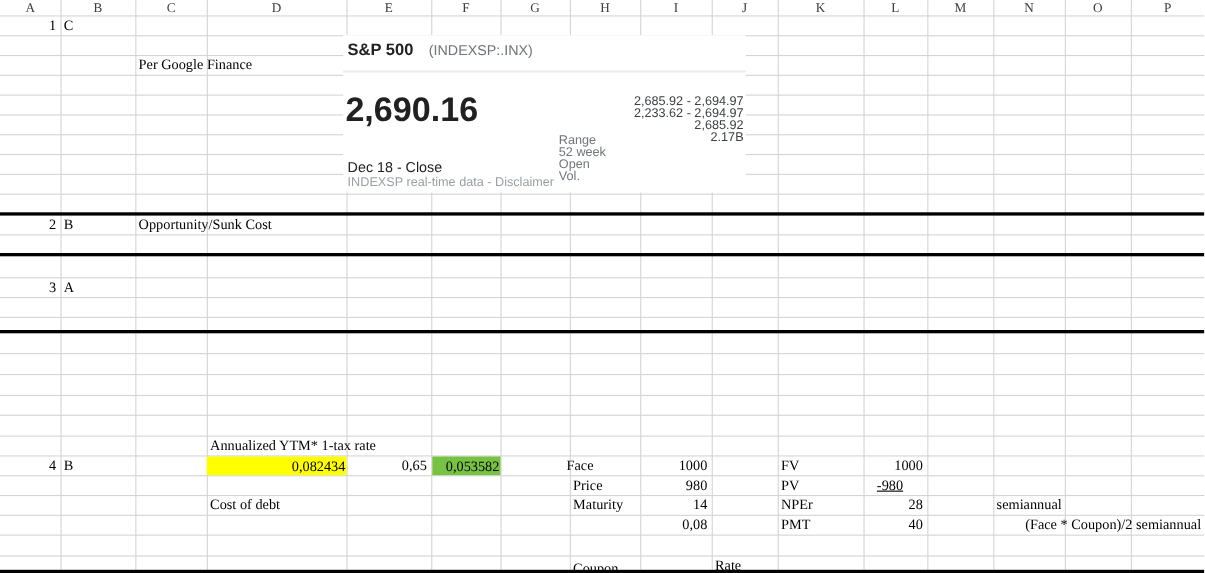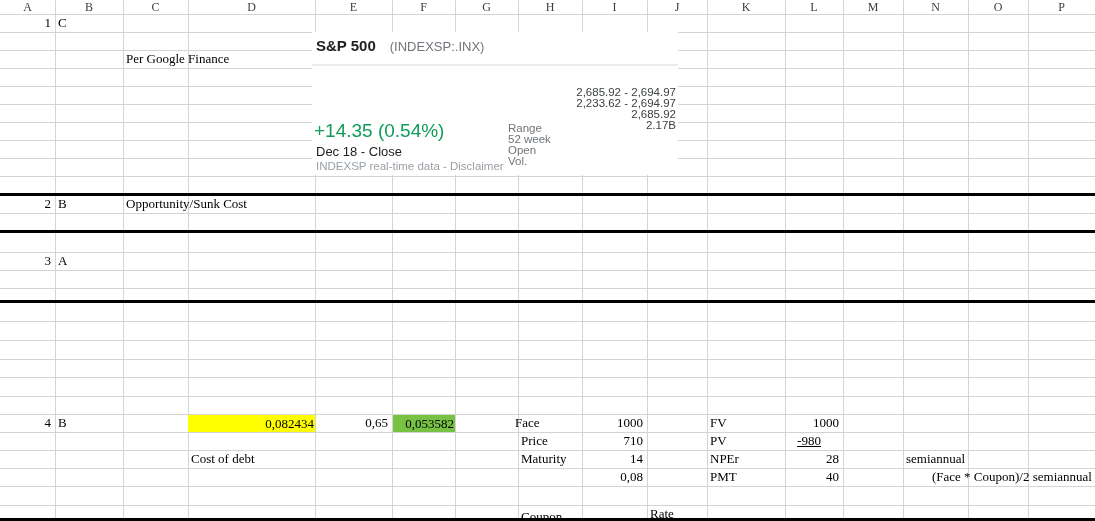--- a/index.html
+++ b/index.html
@@ -108,33 +108,34 @@
   <div class="cell" style="left:58px;top:14px;">C</div>
   <div class="cell" style="left:126px;top:50px;">Per Google Finance</div>
 
   <div class="cell num" style="left:0;top:195px;width:51px;">2</div>
   <div class="cell" style="left:58px;top:195px;">B</div>
   <div class="cell" style="left:126px;top:195px;">Opportunity/Sunk Cost</div>
 
   <div class="cell num" style="left:0;top:252px;width:51px;">3</div>
   <div class="cell" style="left:58px;top:252px;">A</div>
 
+  <div class="cell" style="left:191px;top:396px;">Annualized YTM* 1-tax rate</div>
 
   <div class="cell num" style="left:0;top:414px;width:51px;">4</div>
   <div class="cell" style="left:58px;top:414px;">B</div>
   <div class="fill" style="left: 188px; top: 415px; width: 127px; background: rgb(255, 255, 0);">0,082434</div>
   <div class="cell num" style="left:315px;top:414px;width:73px;">0,65</div>
   <div class="fill" style="left: 393px; top: 415px; width: 62px; background: rgb(119, 194, 67);">0,053582</div>
 
   <div class="cell" style="left:191px;top:450px;">Cost of debt</div>
 
   <div class="cell" style="left:515px;top:414px;">Face</div>
   <div class="cell num" style="left:582px;top:414px;width:61px;">1000</div>
   <div class="cell" style="left:521px;top:432px;">Price</div>
-  <div class="cell num" style="left:582px;top:432px;width:61px;">710</div>
+  <div class="cell num" style="left:582px;top:432px;width:61px;">980</div>
   <div class="cell" style="left:521px;top:450px;">Maturity</div>
   <div class="cell num" style="left:582px;top:450px;width:61px;">14</div>
   <div class="cell" style="left:521px;top:468px;margin-top:40px;">Coupon</div>
   <div class="cell num" style="left:582px;top:468px;width:61px;">0,08</div>
 
   <div class="cell" style="left:710px;top:414px;">FV</div>
   <div class="cell num" style="left:785px;top:414px;width:54px;">1000</div>
   <div class="cell" style="left:710px;top:432px;">PV</div>
   <div class="cell num" style="left:767px;top:432px;width:54px;text-decoration:underline;">-980</div>
   <div class="cell" style="left:710px;top:450px;">NPEr</div>
@@ -145,21 +146,21 @@
   <div class="cell" style="left:906px;top:450px;">semiannual</div>
   <div class="cell" style="left:932px;top:468px;">(Face * Coupon)/2 semiannual</div>
 
   <div class="cell" style="left:650px;top:505px;">Rate</div>
 
   <div class="card">
     <div class="card-head">
       <span class="card-title">S&amp;P 500</span><span class="card-ticker">(INDEXSP:.INX)</span>
     </div>
     <div class="card-divider"></div>
-    <div class="card-change" style="color: rgb(15, 157, 88);">+14.35 (0.54%)</div>
+    <div class="card-price">2,690.16</div>
     <div class="card-date">Dec 18 - Close</div>
     <div class="card-disclaimer">INDEXSP real-time data - Disclaimer</div>
     <div class="card-stats">
       <div class="stat-row">
         <span class="stat-label">Range</span>
         <span class="stat-value">2,685.92 - 2,694.97</span>
       </div>
       <div class="stat-row">
         <span class="stat-label">52 week</span>
         <span class="stat-value">2,233.62 - 2,694.97</span>

